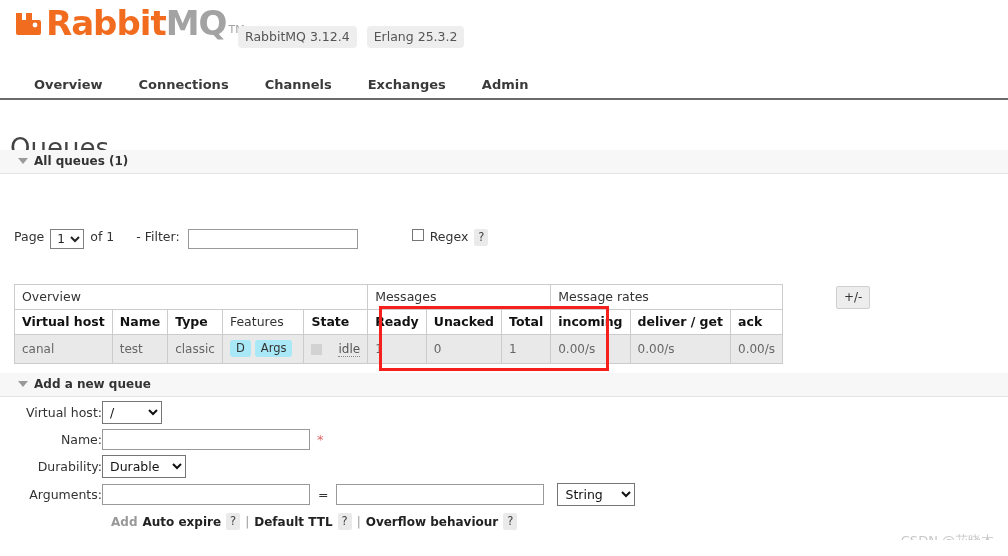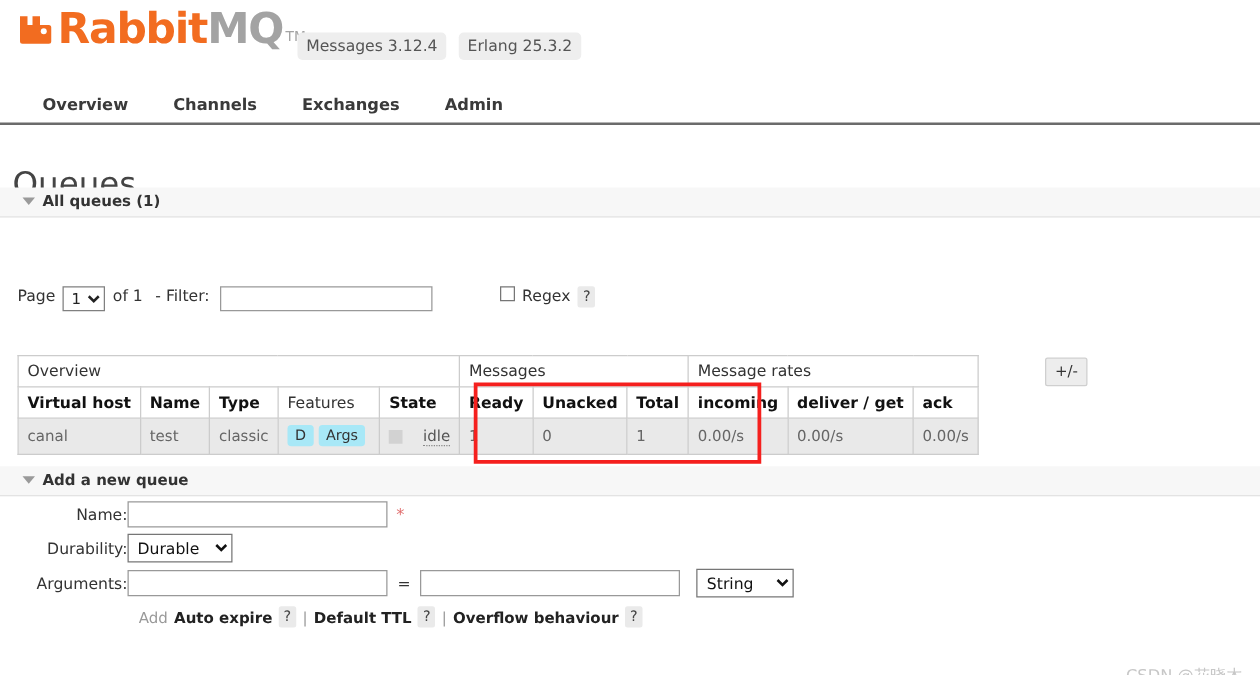--- a/index.html
+++ b/index.html
@@ -175,28 +175,29 @@
           <circle cx="21" cy="19" r="2.4" fill="#ffffff"></circle>
         </svg>
       </span>
       <span class="logo-text">
         <span class="logo-rabbit">Rabbit</span><span class="logo-mq">MQ</span>
       </span>
       <span class="logo-tm">TM</span>
     </div>
 
     <div class="badges">
-      <span class="badge">Messages 3.12.4</span>
+      <span class="badge">RabbitMQ 3.12.4</span>
       <span class="badge">Erlang 25.3.2</span>
     </div>
   </div>
 
   <div class="nav">
     <ul>
       <li>Overview</li>
+      <li>Connections</li>
       <li>Channels</li>
       <li>Exchanges</li>
       <li>Admin</li>
     </ul>
   </div>
 
   <h1 class="page-title">Queues</h1>
 
   <div style="position:absolute; left:0; top:150px; width:1008px;">
     <div class="section-bar">
@@ -205,21 +206,21 @@
   </div>
 
 
   <div style="position:absolute; left:0; top:229px; width:1008px;">
     <div class="pag-row">
       <span>Page</span>
       <select class="sel">
         <option>1</option>
       </select>
       <span>of 1</span>
-      <span style="margin-left:4px;">- Filter:</span>
+      <span style="margin-left:16px;">- Filter:</span>
       <input class="filter-input" type="text" value="" style="">
       <span style="display:inline-block; width:42px;"></span>
       <span class="chk"></span>
       <span>Regex</span>
       <span class="qmark">?</span>
     </div>
   </div>
 
   <div class="table-area">
     <table class="queues">
@@ -271,20 +272,28 @@
 
   <div style="position:absolute; left:0; top:373px; width:1008px;">
     <div class="section-bar">
       <span class="caret"></span><span>Add a new queue</span>
     </div>
   </div>
 
   <div class="form-area">
     <table class="addform">
       <tbody>
+          <tr>
+        <td class="flabel">Virtual host:</td>
+        <td>
+          <select class="sel" style="width:60px;">
+            <option>/</option>
+          </select>
+        </td>
+      </tr>
       <tr>
         <td class="flabel">Name:</td>
         <td>
           <input class="txtin" type="text" value="" style=""><span class="req">*</span>
         </td>
       </tr>
       <tr>
         <td class="flabel">Durability:</td>
         <td>
           <select class="sel" style="width:84px;">
@@ -297,21 +306,21 @@
         <td style="white-space:nowrap;">
           <input class="txtin" type="text" value="" style=""><span class="eq">=</span><input class="txtin" type="text" value="" style="">
           <select class="sel" style="width:78px; margin-left:9px;">
             <option>String</option>
           </select>
         </td>
       </tr>
     </tbody>
       </table>
     <div class="argrow-links">
-      <span style="color:#999;">Add</span>
+      <span style="color:#999;font-weight:bold;">Add</span>
       <b>Auto expire</b>
       <span class="qmark">?</span>
       <span class="sep">|</span>
       <b>Default TTL</b>
       <span class="qmark">?</span>
       <span class="sep">|</span>
       <b>Overflow behaviour</b>
       <span class="qmark">?</span>
     </div>
   </div>

